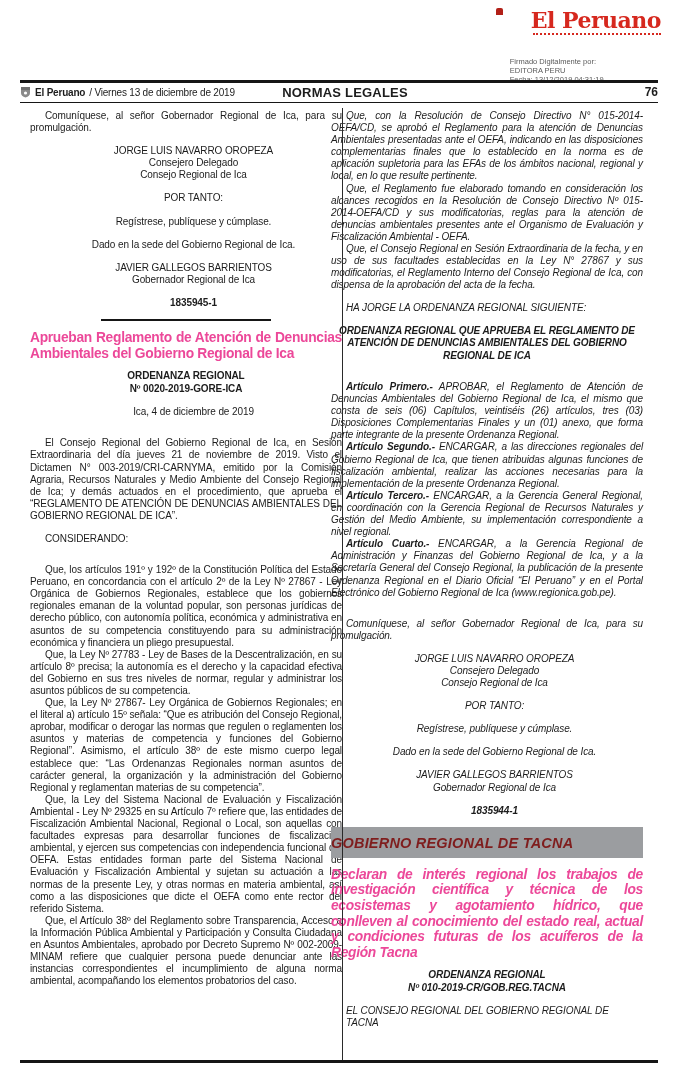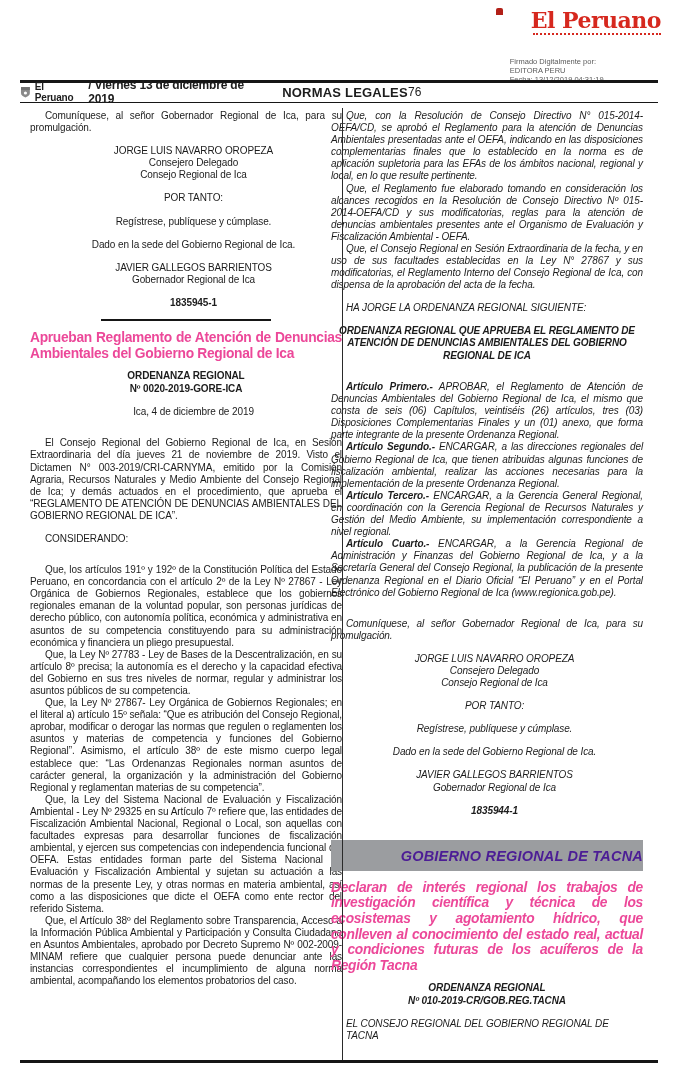--- a/index.html
+++ b/index.html
@@ -24,25 +24,25 @@
   }
   
   #header-bar{
     position:absolute;left:20px;right:21px;top:80px;height:16px;
     border-top:3px solid #161616;border-bottom:1px solid #161616;
     display:flex;align-items:center;padding:1px 0 2px 0;
   }
   #header-left{display:flex;align-items:center;gap:4px;width:250px;}
   #coat-of-arms{width:11px;height:12px;}
   #header-paper{font-weight:bold;font-size:10px;letter-spacing:-0.2px;}
-  #header-date{font-weight:bold;font-size:12px;letter-spacing:-0.2px;}
+  #header-date{font-weight:normal;font-size:10px;letter-spacing:-0.2px;}
   #header-section{
     flex:1;text-align:center;font-weight:bold;font-size:13px;letter-spacing:0.2px;margin-left:12px;
   }
-  #header-page{width:250px;text-align:left;font-weight:normal;font-size:12px;}
+  #header-page{width:250px;text-align:right;font-weight:bold;font-size:12px;}
   
   .col{
     position:absolute;top:110px;width:312px;font-size:10px;line-height:12.1px;
     text-align:justify;letter-spacing:-0.1px;
   }
   #col-left{left:30px;}
   #col-right{left:331px;font-style:italic;}
   #col-divider{position:absolute;left:342px;top:108px;height:952px;width:1px;background:#2a2a2a;}
   #bottom-rule{position:absolute;left:20px;right:21px;top:1060px;height:3px;background:#161616;}
   .para{margin:0;text-indent:15px;}
@@ -54,21 +54,21 @@
   h2.article-title{
     margin:9px 0 0 0;font-size:13.8px;line-height:15.6px;font-weight:bold;
     text-align:justify;letter-spacing:-0.3px;color:#ec4899;
   }
   .ord-heading{margin:9px 0 0 0;font-weight:bold;text-align:center;line-height:12.5px;}
   .caps-line{margin-top:11px;padding-left:15px;text-align:left;text-indent:0;}
   .decree-heading{margin:10px 8px 0 8px;font-weight:bold;text-align:center;line-height:12.5px;}
   .lead{font-weight:bold;}
   
   #tacna-banner{
-    margin-top:23px;background:#9b9da0;color:#4c1d95;text-align:right;
+    margin-top:10px;background:#9b9da0;color:#7f1d1d;text-align:left;
     font-weight:bold;font-size:14.5px;letter-spacing:0.2px;padding:10px 0 9px 0;
   }
 </style>
 </head>
 <body>
 
 <div id="page">
 
   <div id="logo-block">
     <div>

